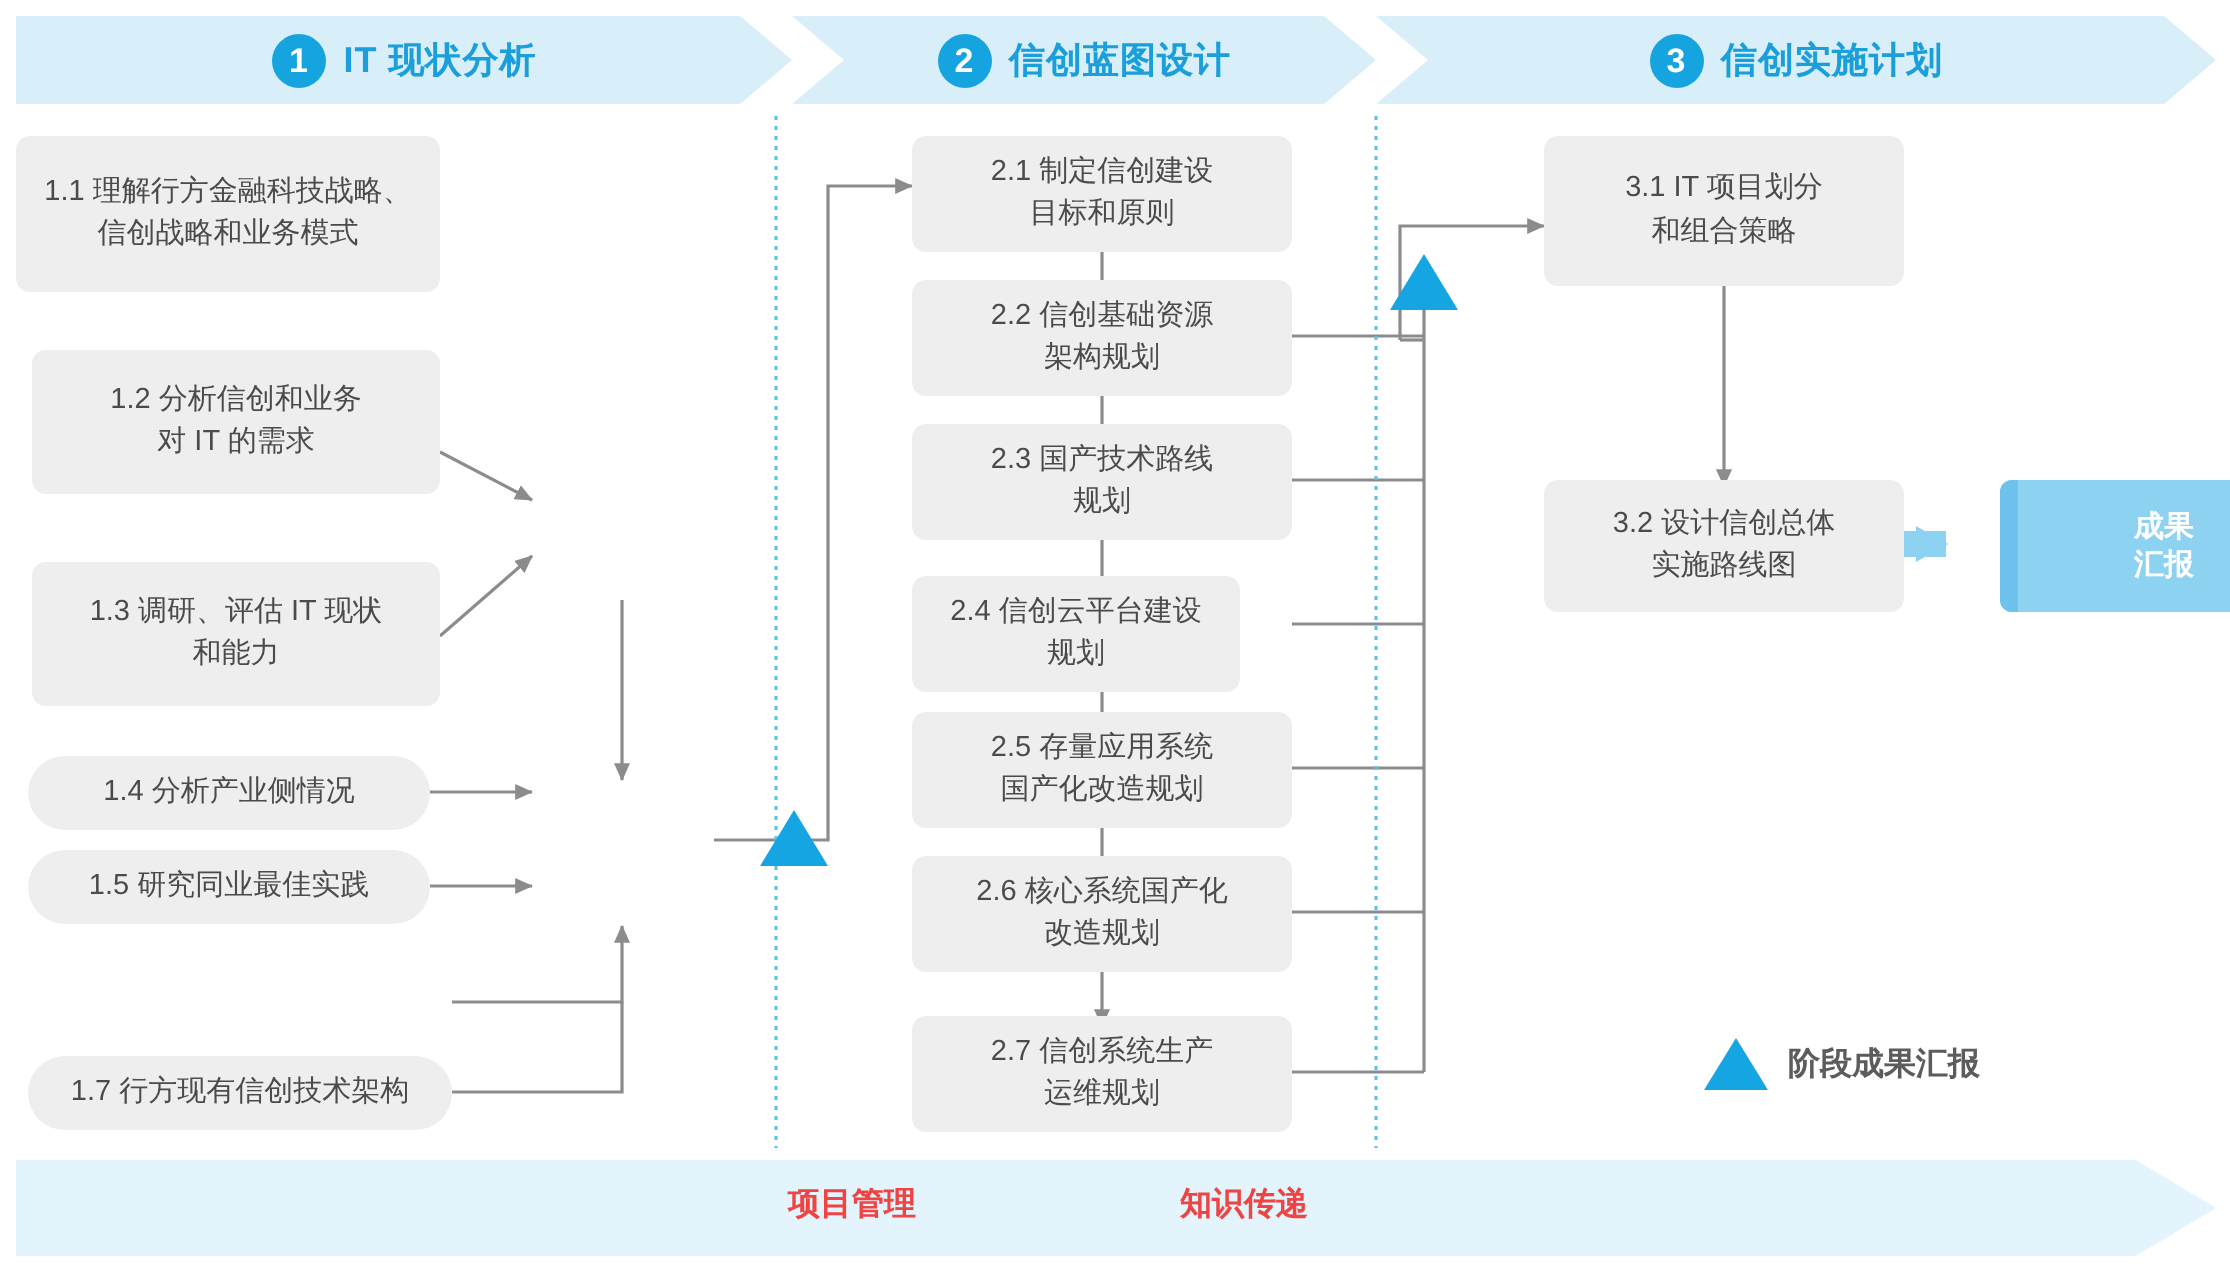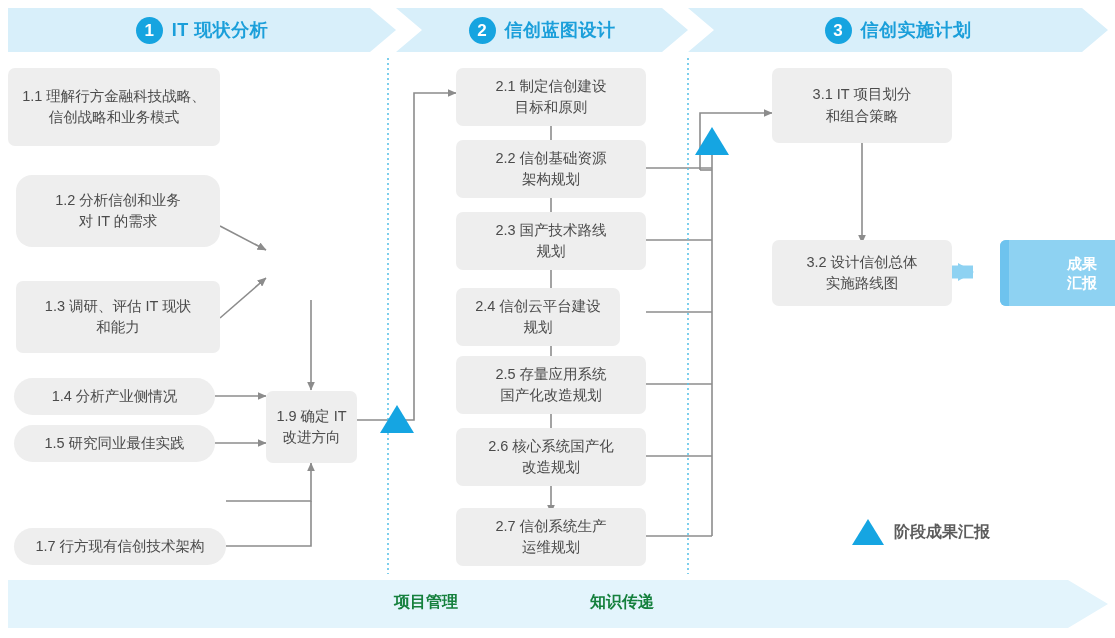--- a/index.html
+++ b/index.html
@@ -82,21 +82,21 @@
   }
   .legend-label{color:#5c5c5c;font-size:16px;font-weight:bold;white-space:nowrap;}
   
   .footer-bar{
     position:absolute;left:8px;top:580px;width:1100px;height:48px;
     background:#e3f4fc;
     clip-path:polygon(0 0,calc(100% - 40px) 0,100% 50%,calc(100% - 40px) 100%,0 100%);
   }
   .footer-label{
     position:absolute;top:592px;
-    color:#15803d;font-size:16px;font-weight:bold;white-space:nowrap;
+    color:#ef4444;font-size:16px;font-weight:bold;white-space:nowrap;
   }
   
   .milestone{
     position:absolute;width:0;height:0;
     border-left:17px solid transparent;
     border-right:17px solid transparent;
     border-bottom:28px solid #15a5e2;
   }
   svg.wires{position:absolute;left:0;top:0;width:1115px;height:638px;pointer-events:none;}
 </style>
@@ -183,29 +183,27 @@
     </g>
 
     <g stroke="#5ec4e8" stroke-width="1.6" stroke-dasharray="2 3" fill="none">
       <path d="M388,58 L388,574"></path>
       <path d="M688,58 L688,574"></path>
     </g>
   </svg>
 
   <div class="box" style="left:8px;  top:68px;  width:212px;height:78px;">1.1 理解行方金融科技战略、
 信创战略和业务模式</div>
-  <div class="box" style="left:16px; top:175px; width:204px;height:72px;border-radius:16px;">1.2 分析信创和业务
+  <div class="box" style="left:16px; top:175px; width:204px;height:72px;">1.2 分析信创和业务
 对 IT 的需求</div>
   <div class="box" style="left:16px; top:281px; width:204px;height:72px;">1.3 调研、评估 IT 现状
 和能力</div>
   <div class="box" style="left:14px; top:378px; width:201px;height:37px;border-radius:19px;">1.4 分析产业侧情况</div>
   <div class="box" style="left:14px; top:425px; width:201px;height:37px;border-radius:19px;">1.5 研究同业最佳实践</div>
   <div class="box" style="left:14px; top:528px; width:212px;height:37px;border-radius:19px;">1.7 行方现有信创技术架构</div>
-  <div class="box" style="left:266px;top:391px; width:91px; height:72px;">1.9 确定 IT
-改进方向</div>
 
   <div class="box" style="left:456px;top:68px;  width:190px;height:58px;">2.1 制定信创建设
 目标和原则</div>
   <div class="box" style="left:456px;top:140px; width:190px;height:58px;">2.2 信创基础资源
 架构规划</div>
   <div class="box" style="left:456px;top:212px; width:190px;height:58px;">2.3 国产技术路线
 规划</div>
   <div class="box" style="left:456px;top:288px; width:164px;height:58px;">2.4 信创云平台建设
 规划</div>
   <div class="box" style="left:456px;top:356px; width:190px;height:58px;">2.5 存量应用系统

